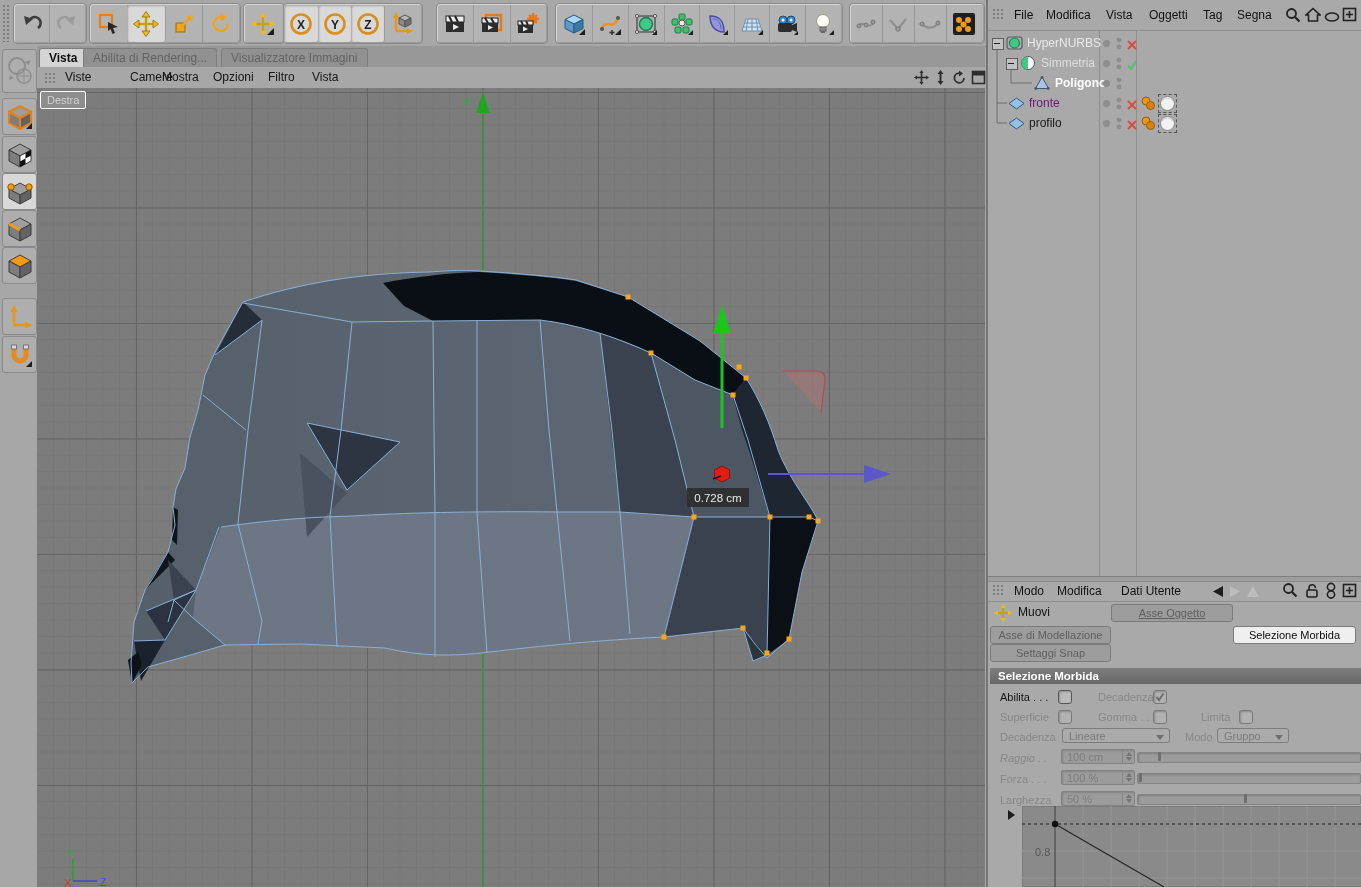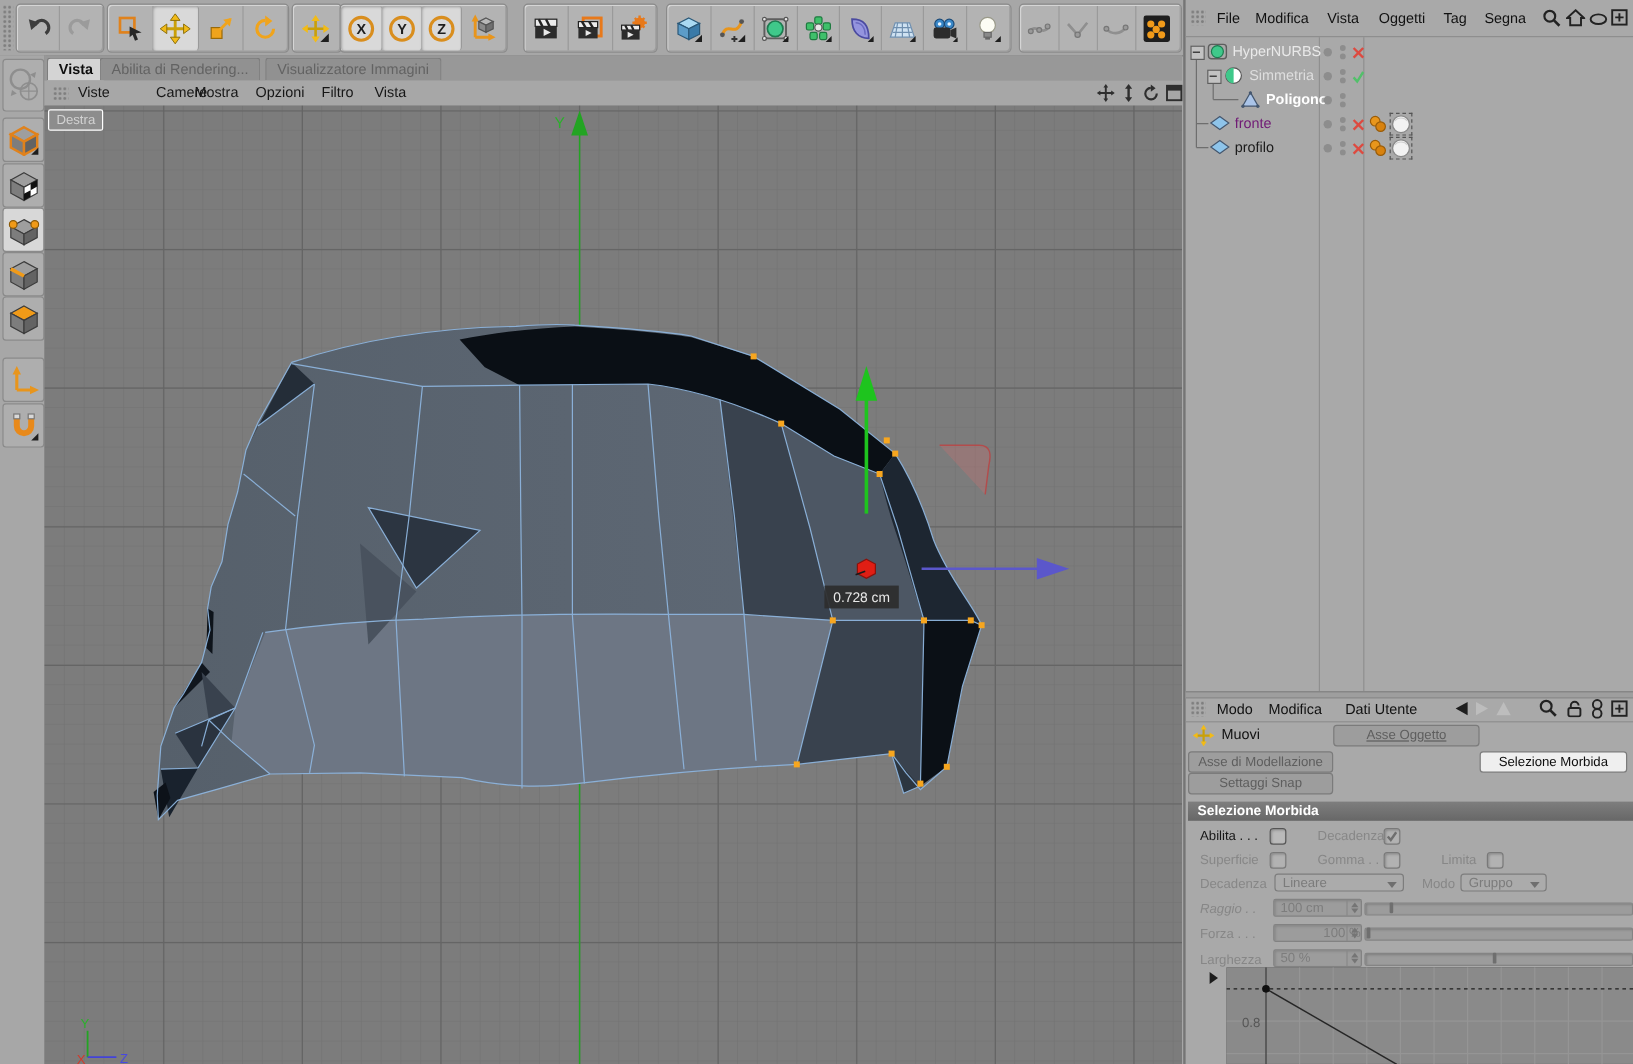--- a/index.html
+++ b/index.html
@@ -810,21 +810,21 @@
     <span class="plab" style="left:197px;top:730px;">Modo</span>
     <span class="pdrop" style="left:229px;top:728px;width:72px;"><span>Gruppo</span><span class="arr"></span></span>
 
     <span class="plab" style="left:12px;top:751px;font-style:italic;">Raggio . .</span>
     <span class="pfield" style="left:73px;top:749px;width:74px;"><span>100 cm</span><span class="step"></span></span>
     <span class="ptrack" style="left:149px;top:752px;width:222px;">
         <span class="phandle" style="left:20px;"></span>
       </span>
 
     <span class="plab" style="left:12px;top:772px;">Forza . . .</span>
-    <span class="pfield" style="left:73px;top:770px;width:74px;text-align:right;"><span>100 %</span><span class="step"></span></span>
+    <span class="pfield" style="left:73px;top:770px;width:74px;"><span>100 %</span><span class="step"></span></span>
     <span class="ptrack" style="left:149px;top:773px;width:222px;">
         <span class="phandle" style="left:1px;"></span>
       </span>
 
     <span class="plab" style="left:12px;top:793px;">Larghezza</span>
     <span class="pfield" style="left:73px;top:791px;width:74px;"><span>50 %</span><span class="step"></span></span>
     <span class="ptrack" style="left:149px;top:794px;width:222px;">
         <span class="phandle" style="left:106px;"></span>
       </span>
 

